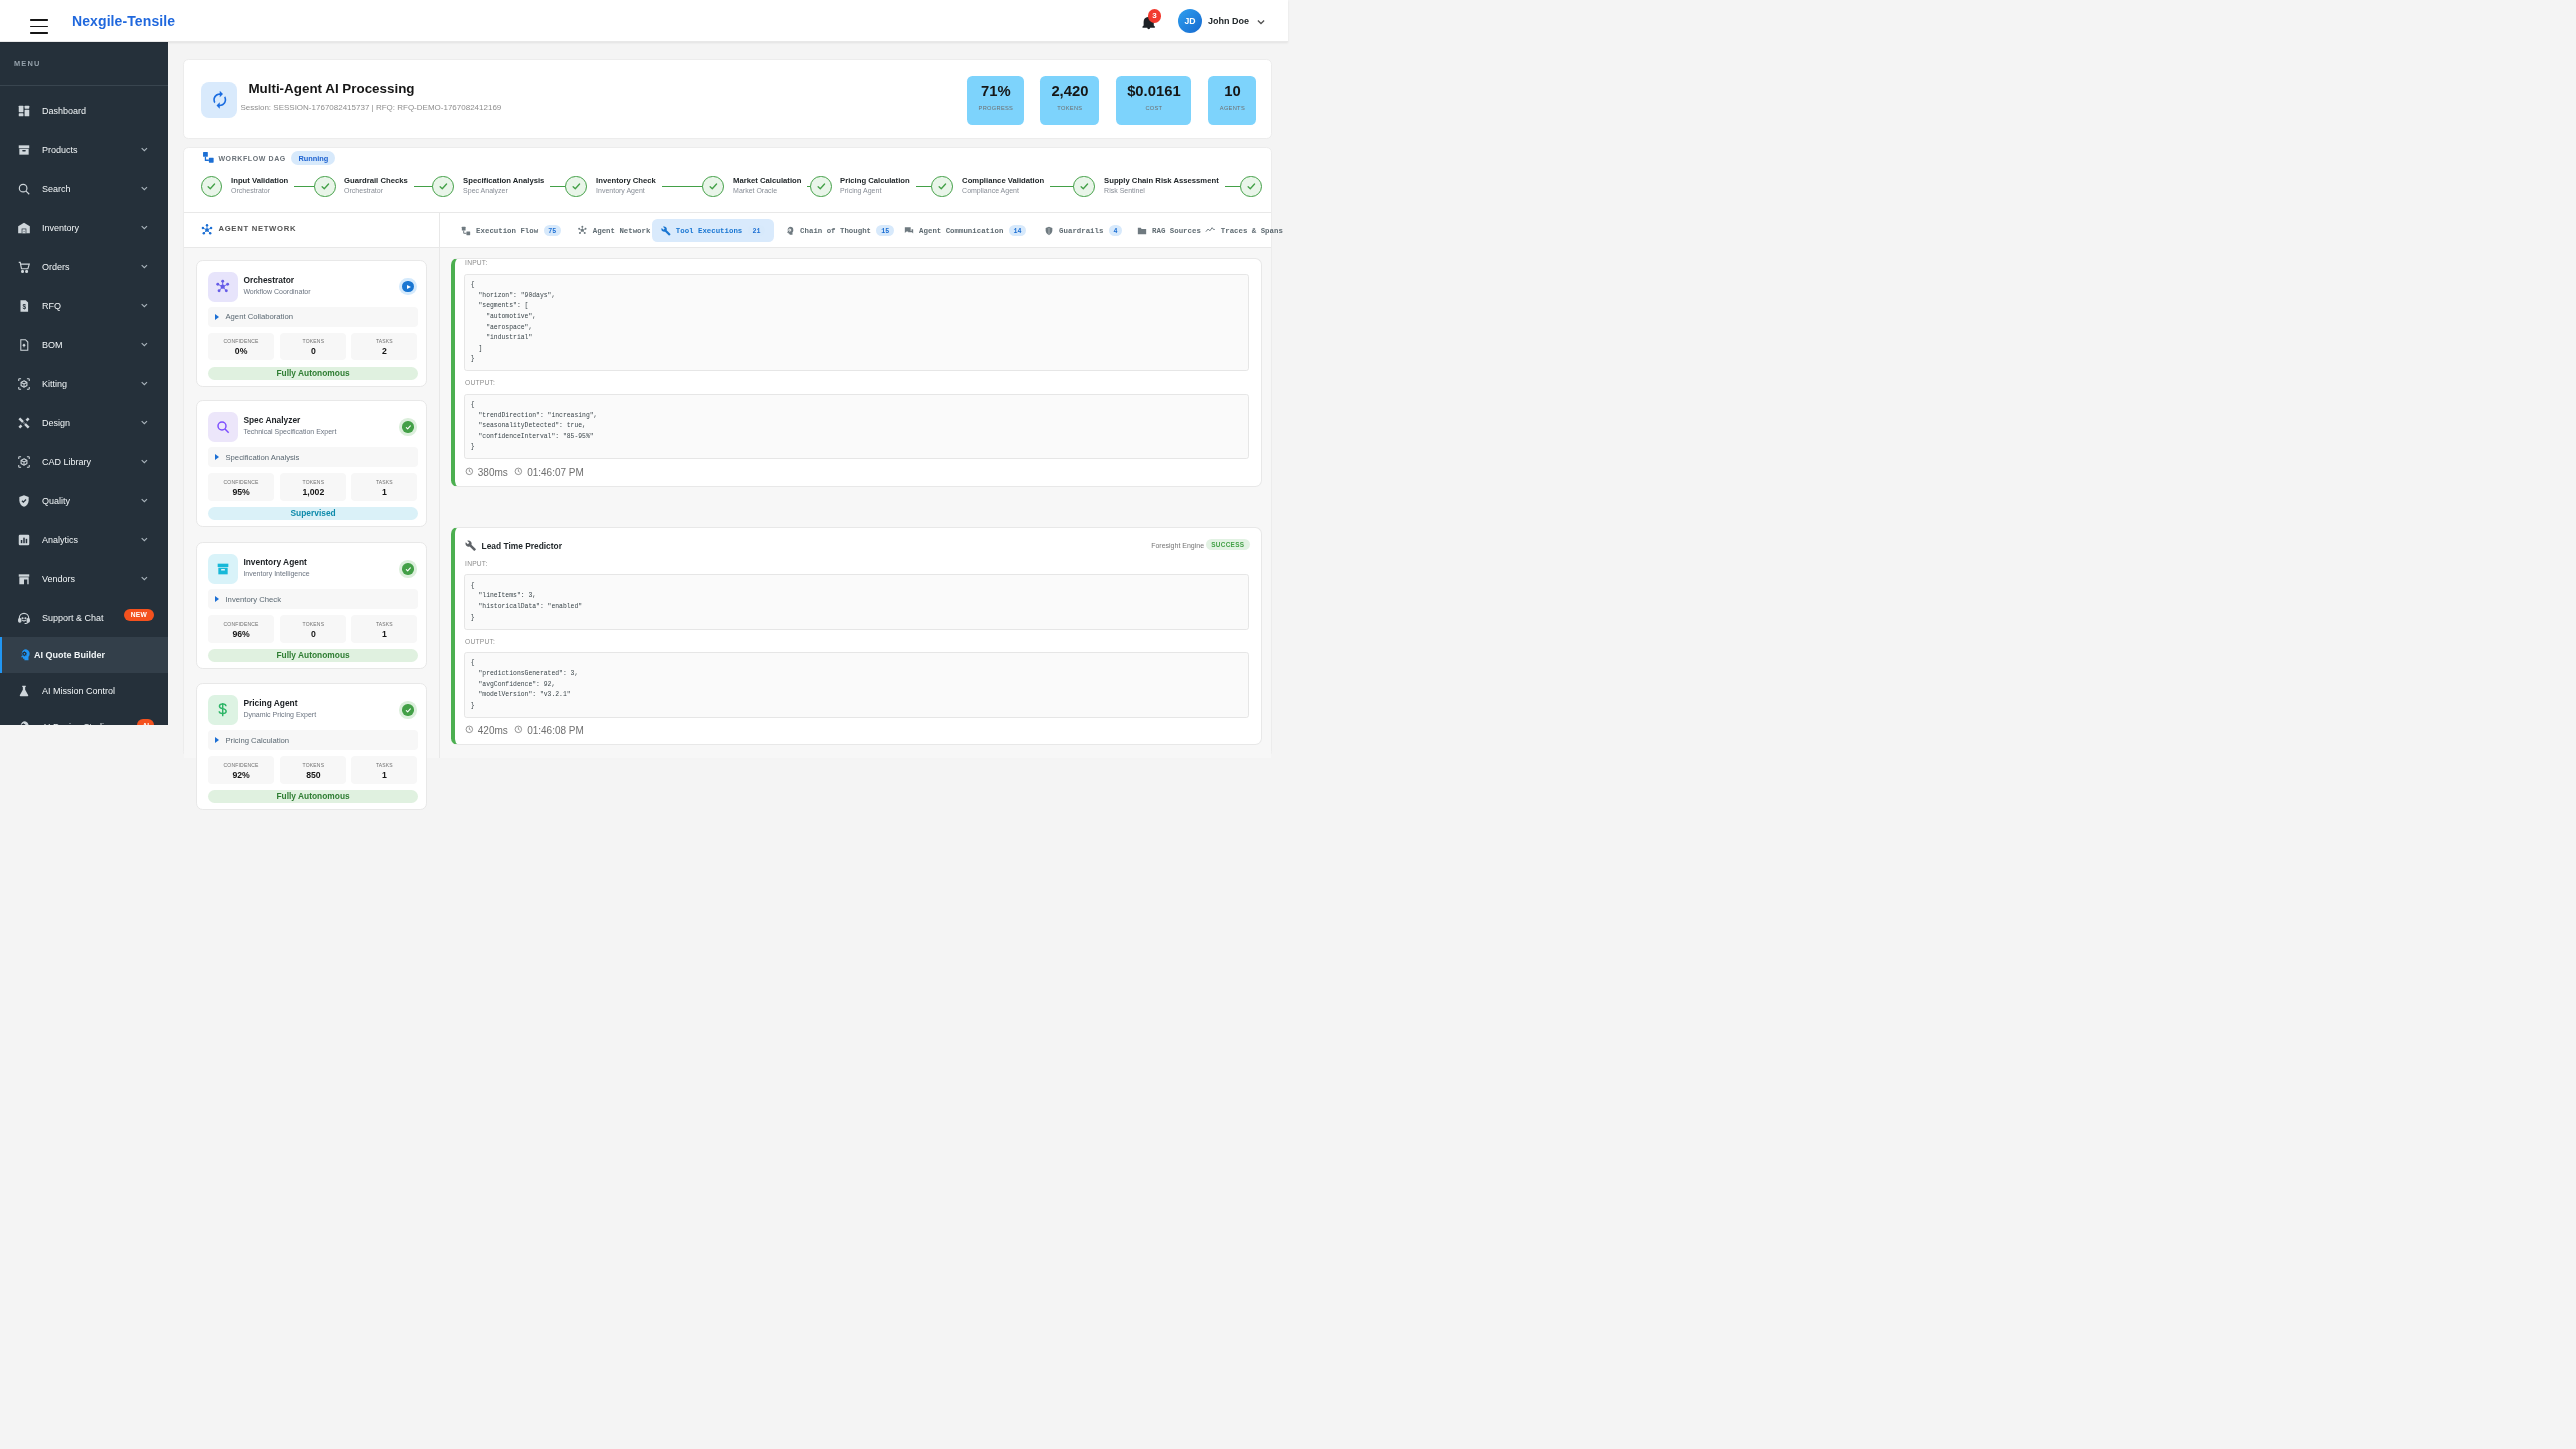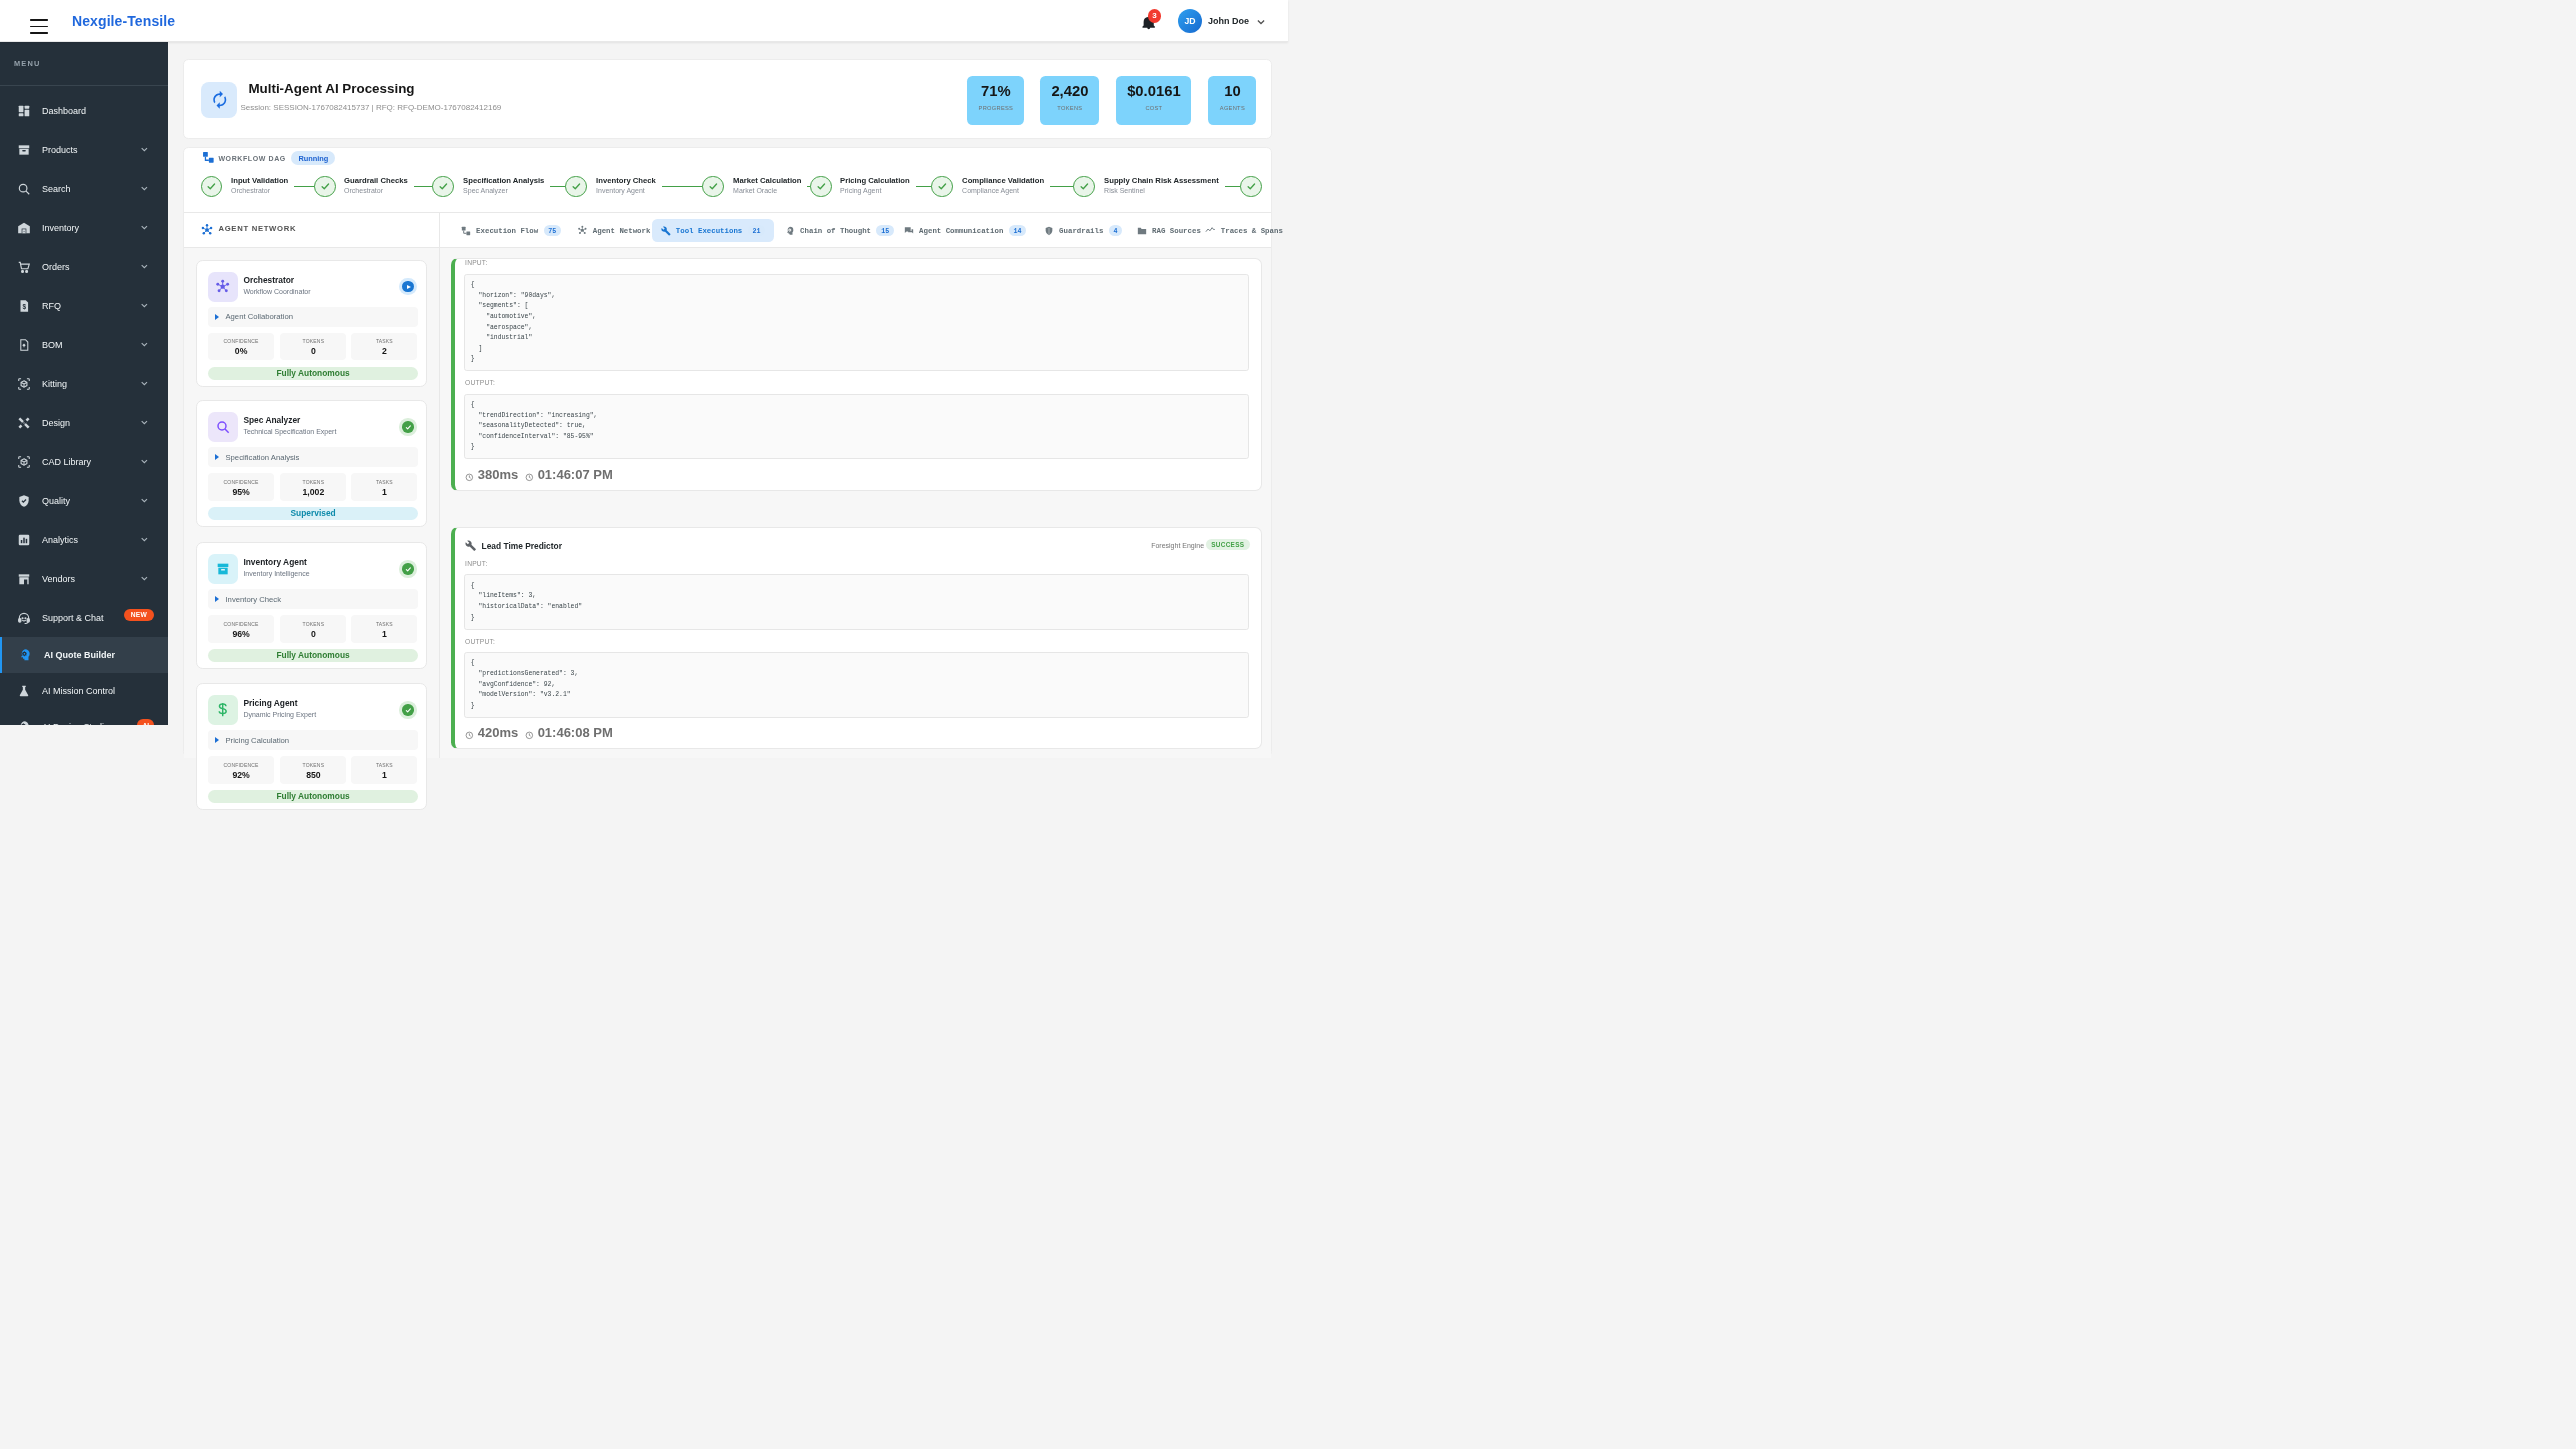--- a/index.html
+++ b/index.html
@@ -18,21 +18,21 @@
 .sidebar { position:fixed; left:0; top:42px; width:168px; height:683px; background:#25303a; z-index:40; overflow:hidden; }
 .menulab { margin:17.4px 0 17px 14px; font-size:7.4px; font-weight:bold; letter-spacing:1.2px; color:#95a1ab; }
 .sdiv { height:0.7px; background:#39454f; margin-bottom:5px; }
 .sitem { position:relative; height:39px; display:flex; align-items:center; color:#f2f6f8; font-size:9px; }
 .sitem svg.ic { position:absolute; left:17px; width:14px; height:14px; }
 .sitem .lbl { position:absolute; left:42px; }
 .sitem svg.chev { position:absolute; left:139px; width:10.7px; height:10.7px; }
 .sitem.ai { height:36px; }
 .sitem.active { background:#333f4a; border-left:2.7px solid #2196f3; font-weight:bold; }
 .sitem.active svg.ic { left:16px; }
-.sitem.active .lbl { left:42px; }
+.sitem.active .lbl { left:32px; }
 .pillnew { position:absolute; left:124px; top:10.7px; background:#f4511e; color:#fff; font-size:6.7px; font-weight:bold; padding:2.7px 6.7px; border-radius:670px; letter-spacing:0.2px; }
 .pillai { position:absolute; left:137px; top:10px; background:#f4511e; color:#fff; font-size:6.7px; font-weight:bold; padding:2.7px 5.4px; border-radius:670px; }
 
 .main { position:absolute; left:168px; top:42px; width:1120px; }
 .hcard { position:absolute; left:15.4px; top:17px; width:1089px; height:80px; background:#fff; border-radius:5.4px; border:0.7px solid #ececec; }
 .hicon { position:absolute; left:17px; top:22px; width:36px; height:36px; border-radius:8px; background:#d9eafc; display:flex; align-items:center; justify-content:center; }
 .htitle { position:absolute; left:64px; top:20.5px; font-size:13.4px; font-weight:bold; color:#161616; }
 .hsub { position:absolute; left:56px; top:43px; font-size:8px; color:#8d8d8d; }
 .statbox { position:absolute; top:16px; height:49px; background:#7dd3fc; border-radius:5.4px; text-align:center; }
 .statbox .v { font-size:14.8px; font-weight:bold; color:#161616; margin-top:6.7px; }
@@ -77,21 +77,21 @@
 .tab .cnt { margin-left:5.4px; background:#d7e9fb; color:#1c6fd4; font-size:6.7px; font-weight:bold; padding:1.7px 4.7px; border-radius:670px; }
 .tab.active { background:#d9eafc; color:#1976d2; padding:0 8.7px; }
 .rbody { flex:1; background:#f7f7f7; position:relative; }
 .tcard { position:absolute; left:10.7px; width:811px; background:#fff; border:0.7px solid #e8e8e8; border-left:4px solid #4caf50; border-radius:6.7px; }
 .tc-head { position:relative; height:32px; }
 .tc-title { position:absolute; left:26.5px; top:13.4px; font-size:8.4px; font-weight:bold; color:#21272a; }
 .tc-eng { position:absolute; right:57px; top:14px; font-size:7px; color:#757575; }
 .tc-succ { position:absolute; right:11.4px; top:10.7px; background:#e2f2e3; color:#43a047; font-size:6.4px; font-weight:bold; letter-spacing:0.3px; padding:2.3px 5.4px; border-radius:670px; }
 .tc-lab { margin-left:10px; font-size:6.7px; color:#8d8d8d; letter-spacing:0.2px; }
 .codeblock { margin:7.4px 12.4px 0 9.4px; background:#fafafa; border:0.7px solid #e6e6e6; border-radius:2.7px; padding:5.4px 5.4px; font-family:"Liberation Mono", monospace; font-size:6.4px; line-height:10.6px; color:#394449; white-space:pre; }
-.tc-foot { display:flex; align-items:flex-end; margin:7.4px 0 0 10px; font-size:13px; color:#6f6f6f;font-weight:bold; }
+.tc-foot { display:flex; align-items:flex-start; margin:7.4px 0 0 10px; font-size:10px; color:#6f6f6f; }
 .tc-foot svg { margin-right:4px; }
 .tc-foot .gap { width:6.7px; }
 </style>
 </head>
 <body>
 
 <div class="topbar">
   <div class="burger">
       <span></span>
       <span></span>

